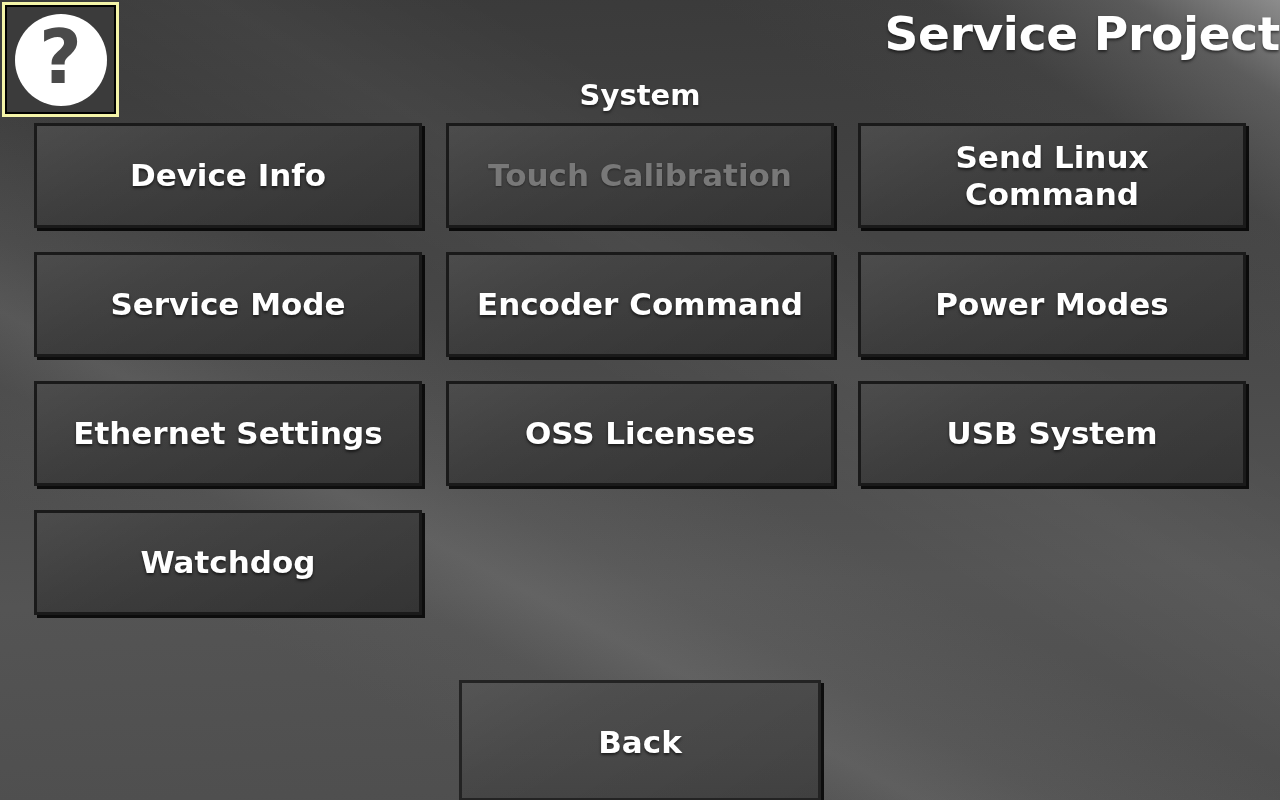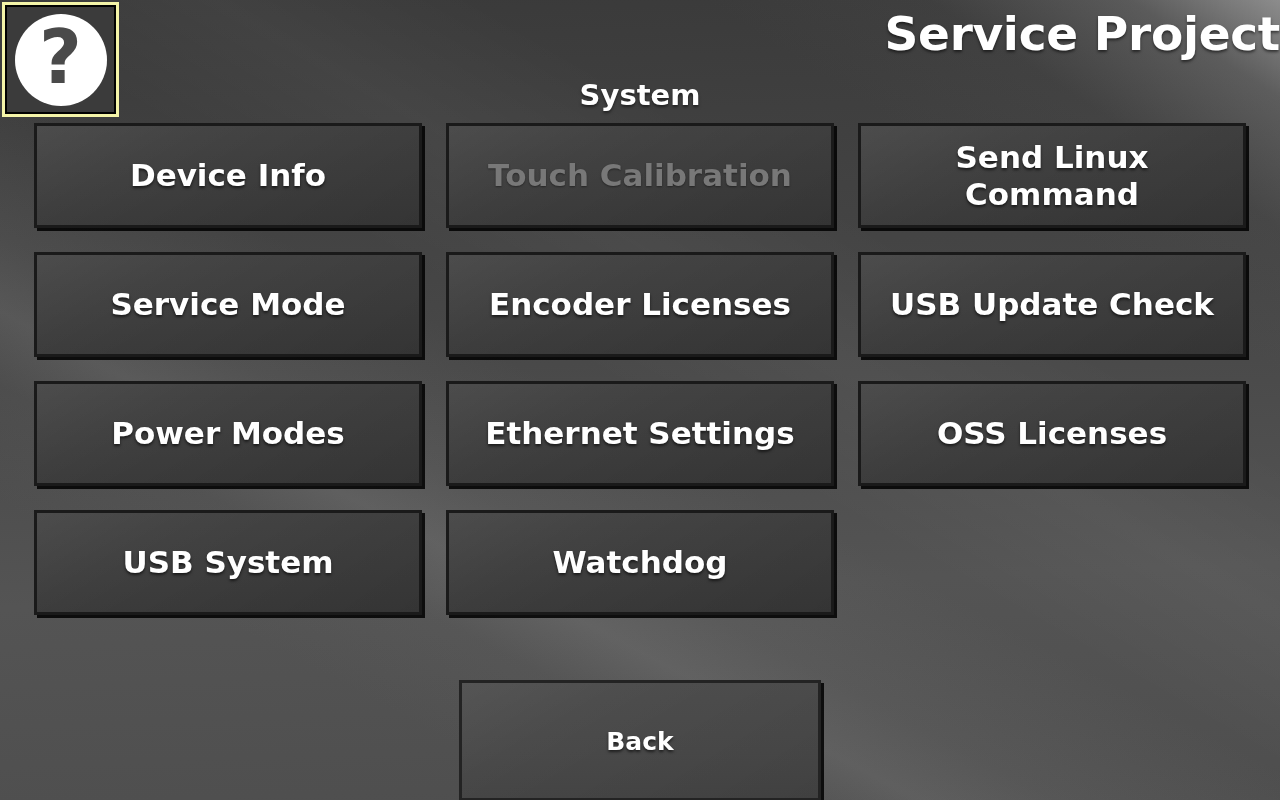--- a/index.html
+++ b/index.html
@@ -167,21 +167,21 @@
         rgba(255,255,255,0.05) 0%,
         rgba(255,255,255,0.012) 30%,
         rgba(0,0,0,0.00) 50%,
         rgba(0,0,0,0.06) 100%),
       linear-gradient(180deg, #4c4c4c 0%, #484848 60%, #444444 100%);
     box-shadow: 3px 3px 0 rgba(0,0,0,0.85);
     display: flex;
     align-items: center;
     justify-content: center;
     color: #ffffff;
-    font-size: 25px;
+    font-size: 31px;
     font-weight: bold;
     cursor: pointer;
     user-select: none;
     text-shadow: 0 2px 3px rgba(0,0,0,0.6);
     padding-top: 2px;
   }
 </style>
 </head>
 <body>
 
@@ -195,22 +195,21 @@
 
   <div id="page-title">Service Project</div>
   <div id="page-subtitle">System</div>
 
   <div id="button-grid">
       <div class="tile">Device Info</div>
       <div class="tile disabled">Touch Calibration</div>
       <div class="tile">Send Linux
 Command</div>
       <div class="tile">Service Mode</div>
-      <div class="tile">Encoder Licenses</div>
-      <div class="tile">USB Update Check</div>
+      <div class="tile">Encoder Command</div>
       <div class="tile">Power Modes</div>
       <div class="tile">Ethernet Settings</div>
       <div class="tile">OSS Licenses</div>
       <div class="tile">USB System</div>
       <div class="tile">Watchdog</div>
     </div>
 
   <div id="back-button">Back</div>
 
 </div>

